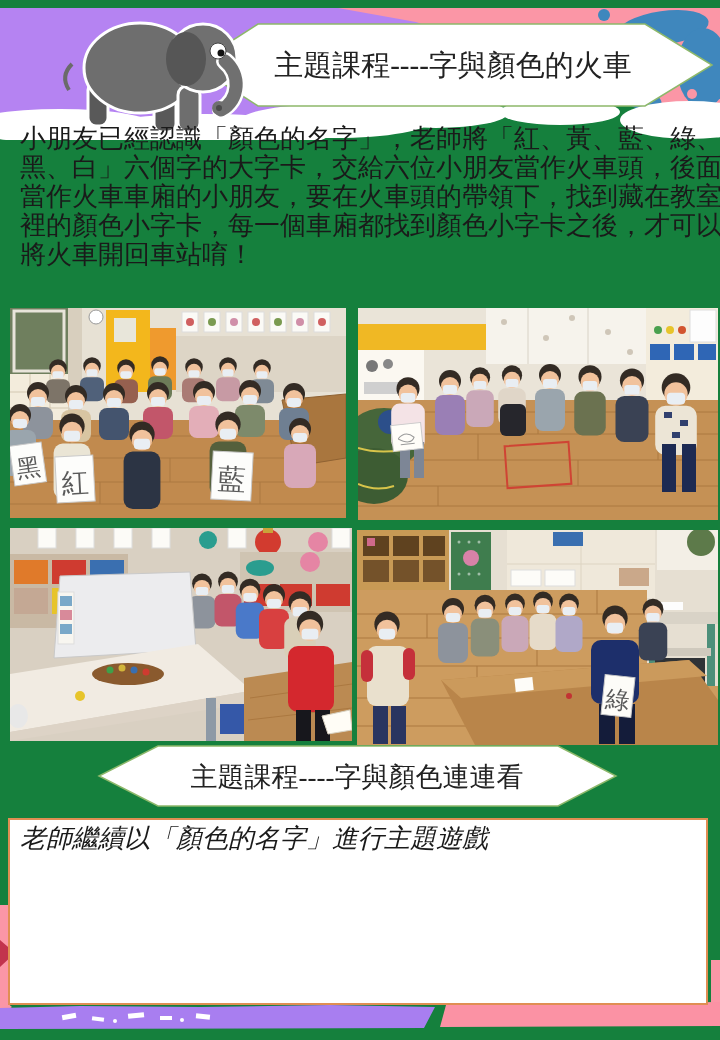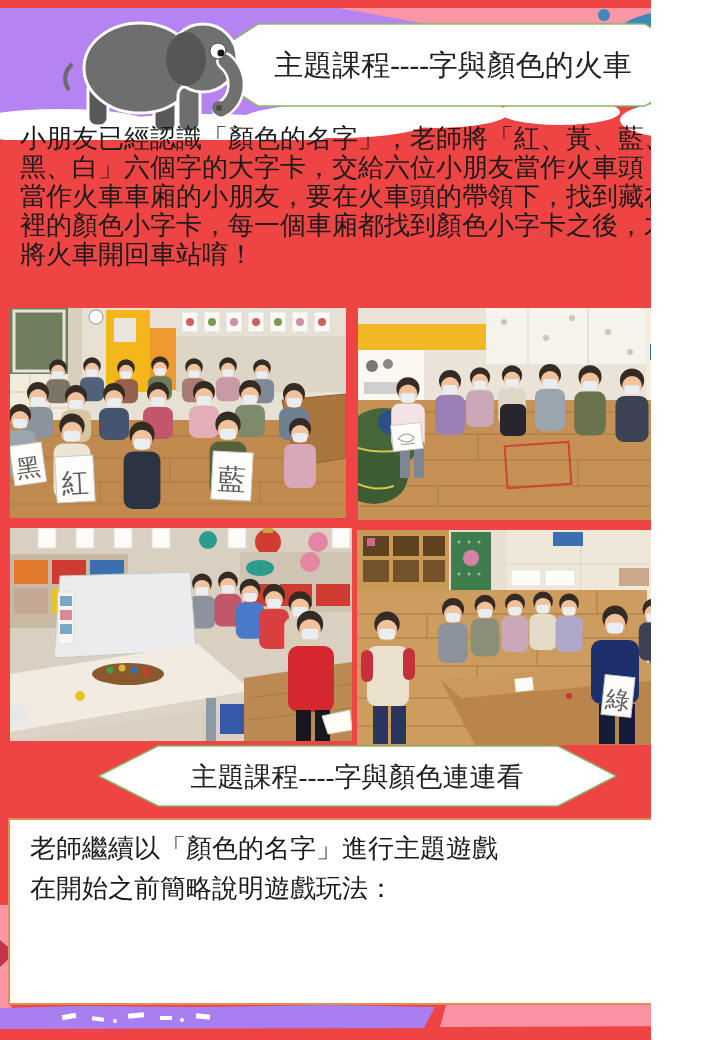--- a/index.html
+++ b/index.html
@@ -1,37 +1,37 @@
 <!DOCTYPE html>
 <html><head>
 <meta charset="utf-8">
 <style>
   html,body{margin:0;padding:0;background:#fff;}
   .page{
-    position:relative;width:651px;height:1040px;background:#ef4444;overflow:hidden;
+    position:relative;width:720px;height:1040px;background:#15803d;overflow:hidden;
     font-family:"Liberation Serif","DejaVu Serif",serif;color:#1a1a1a;
   }
   .abs{position:absolute;}
   svg{display:block;}
   
   .banner-text{font-family:"Liberation Serif","DejaVu Serif",serif;fill:#222;}
   
   .intro{
     left:20px;top:124px;width:705px;
     font-size:26px;line-height:29px;letter-spacing:0px;
     text-align:left;
   }
   .intro p{margin:0;}
   
   .activity-box{
     left:8px;top:818px;width:700px;height:187px;box-sizing:border-box;
     background:#ffffff;border:2px solid #e08e53;
     padding:4px 10px 0 10px;font-size:26px;line-height:30px;z-index:3;
   }
-  .activity-box p{margin:10px;}
+  .activity-box p{margin:0;font-style:italic;}
   
   .photo{background:#ddd;z-index:1;}
   .kid .h{fill:#332b24}
   .kid .f{fill:#f1c29c}
   .kid .m{fill:#e9eef3}
   .cardchar{font-family:"Liberation Serif","DejaVu Serif",serif;fill:#5a5a5a;}
   .plank{stroke:#ab7840;stroke-width:1;fill:none;}
 </style>
 </head>
 <body>
@@ -598,16 +598,15 @@
       <rect x="160" y="121" width="12" height="4"></rect>
       <rect x="196" y="119" width="14" height="5" transform="rotate(6 203 121)"></rect>
       <circle cx="115" cy="126" r="2"></circle>
         <circle cx="182" cy="125" r="2"></circle>
     </g>
     <polygon points="446,110 720,107 720,131 440,132" fill="#fb92a4"></polygon>
   </svg>
 
   <div class="abs activity-box">
     <p>老師繼續以「顏色的名字」進行主題遊戲</p>
-    <p>在開始之前簡略說明遊戲玩法：</p>
   </div>
 
 </div>
 
 </body></html>

